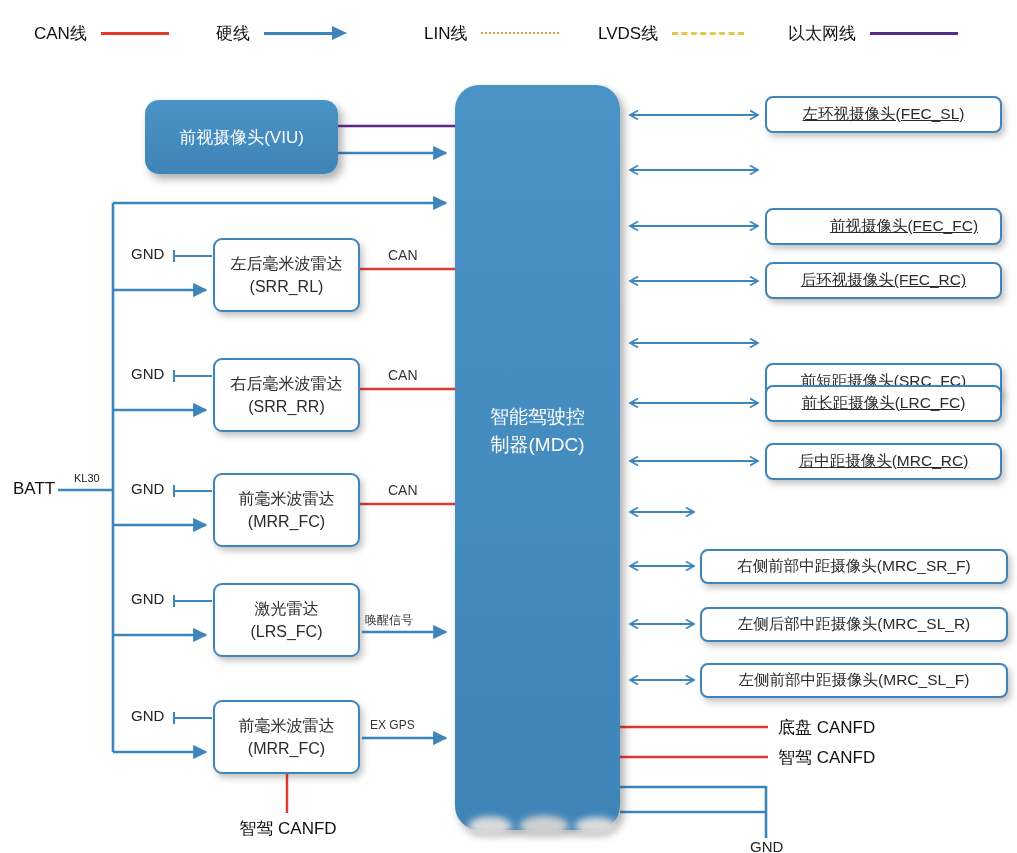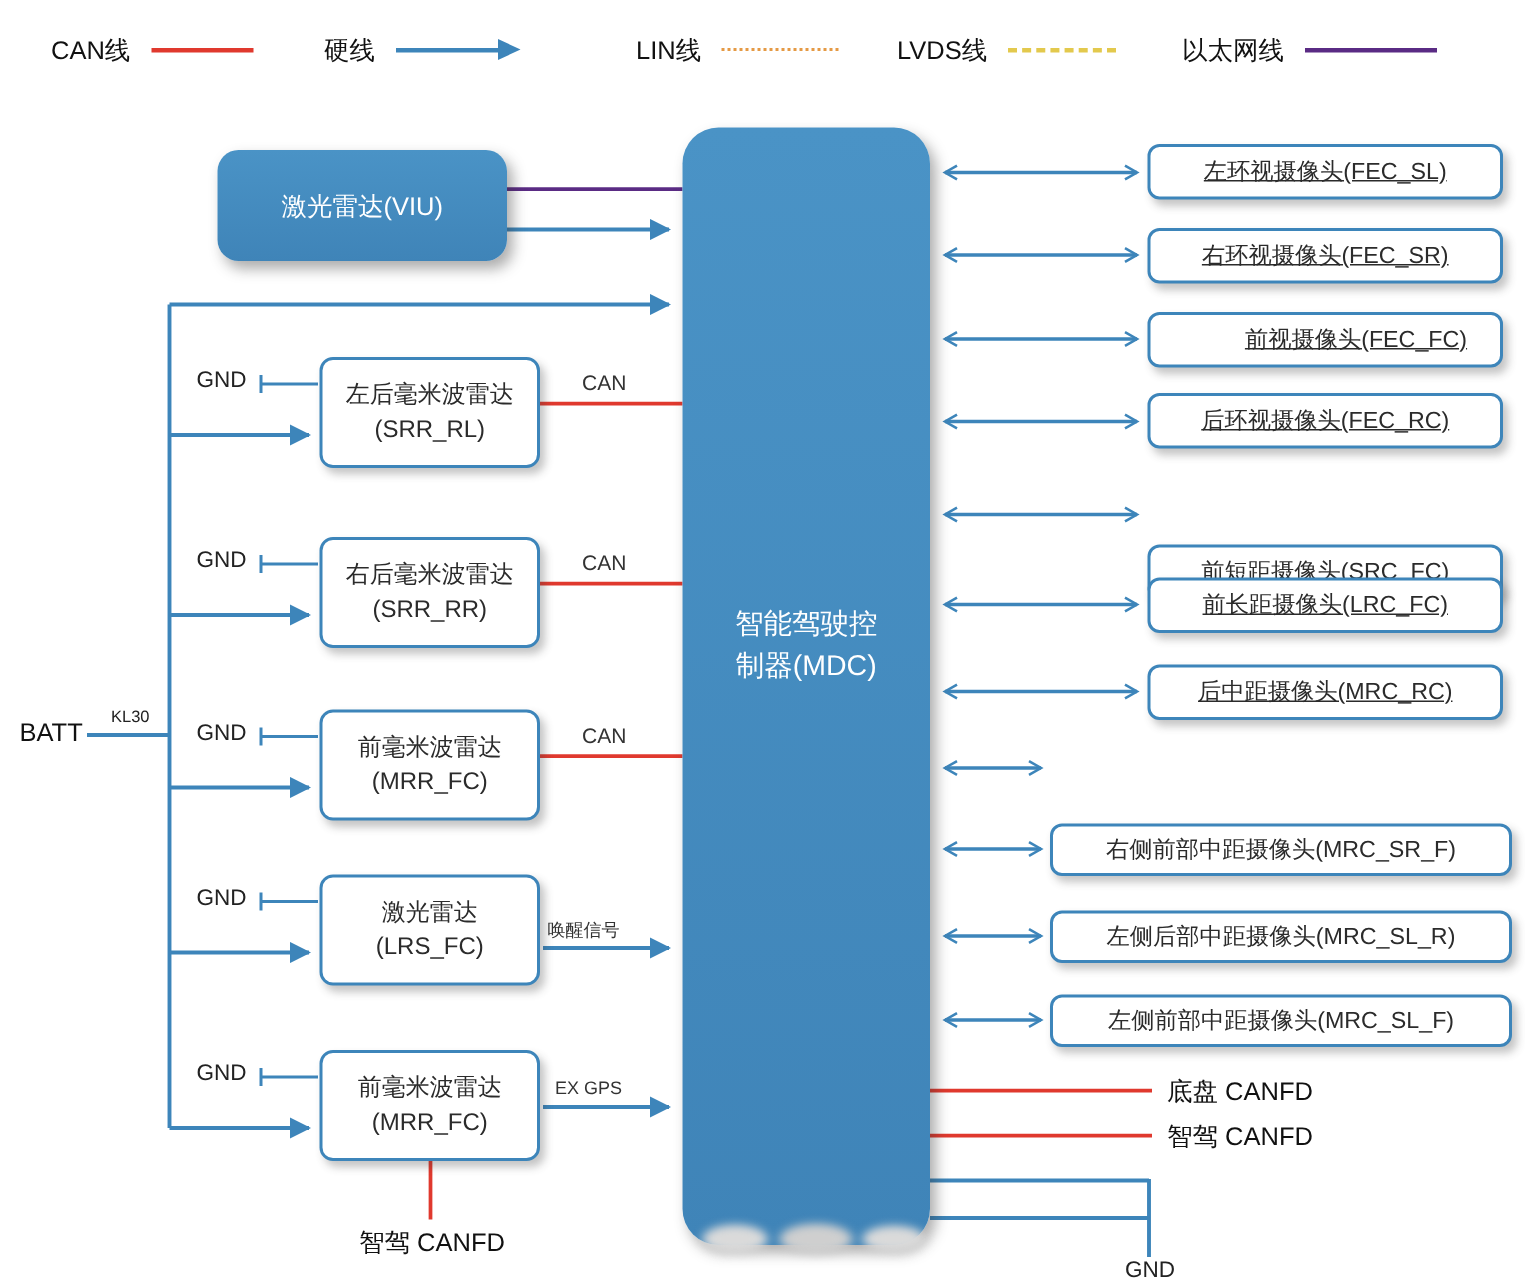--- a/index.html
+++ b/index.html
@@ -133,21 +133,21 @@
   <div class="legend-item" style="left:598px;">
     <span class="legend-label">LVDS线</span>
     <span class="ls ls-lvds"></span>
   </div>
   <div class="legend-item" style="left:788px;">
     <span class="legend-label">以太网线</span>
     <span class="ls ls-eth"></span>
   </div>
 
   <div id="viu-box" class="solid-box">
-    <span>激光雷达(VIU)</span>
+    <span>前视摄像头(VIU)</span>
   </div>
   <div id="mdc-box" class="solid-box">
     <span class="mdc-text">智能驾驶控制器(MDC)</span>
   </div>
   <div style="position:absolute;left:458px;top:808px;width:168px;height:36px;z-index:2;filter:blur(3px);
               background:radial-gradient(ellipse 34px 15px at 32px 18px,#dadada 55%,transparent 72%),
                          radial-gradient(ellipse 38px 16px at 86px 18px,#cfcfcf 55%,transparent 72%),
                          radial-gradient(ellipse 33px 14px at 138px 18px,#dadada 55%,transparent 72%);"></div>
 
   <div class="lbl lbl-lg" style="left:13px;top:479px;">BATT</div>
@@ -179,23 +179,20 @@
   <div class="lbl lbl-md" style="left:388px;top:367px;">CAN</div>
   <div class="lbl lbl-md" style="left:388px;top:482px;">CAN</div>
   <div class="lbl lbl-sm" style="left:365px;top:612px;">唤醒信号</div>
   <div class="lbl lbl-sm" style="left:370px;top:718px;">EX GPS</div>
 
   <div class="lbl lbl-lg" style="left:232px;top:817px;width:112px;text-align:center;">智驾 CANFD</div>
 
   <div class="cam-box cam-a" style="top:96px;">
       <span>左环视摄像头(FEC_SL)</span>
     </div>
-  <div class="cam-box cam-a" style="top:152px;">
-      <span>右环视摄像头(FEC_SR)</span>
-    </div>
   <div class="cam-box cam-a" style="top:208px;padding-left:41px;">
       <span>前视摄像头(FEC_FC)</span>
     </div>
   <div class="cam-box cam-a" style="top:262px;">
       <span>后环视摄像头(FEC_RC)</span>
     </div>
   <div class="cam-box cam-a" style="top:343px;margin-top:20px;">
       <span>前短距摄像头(SRC_FC)</span>
     </div>
   <div class="cam-box cam-a" style="top:443px;">

